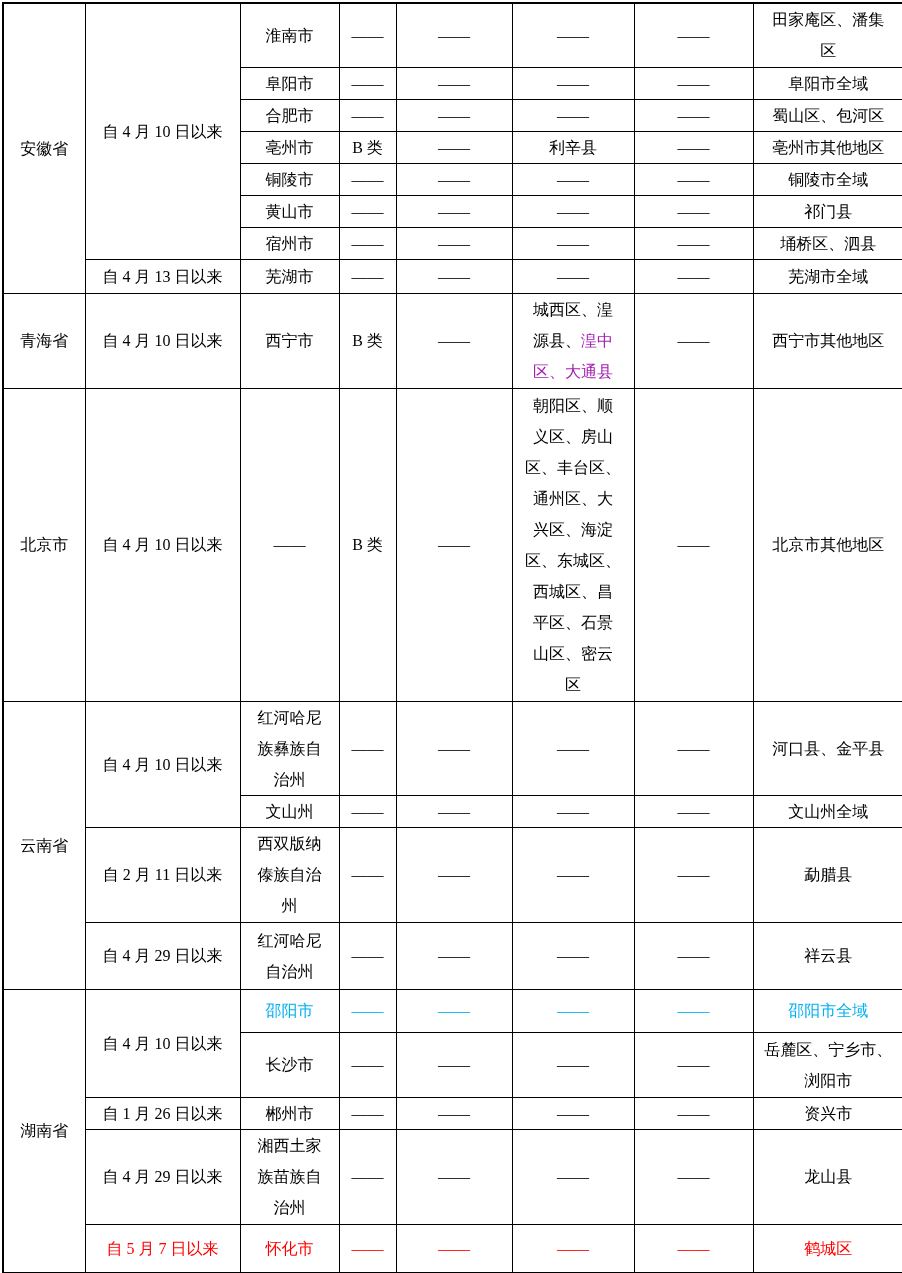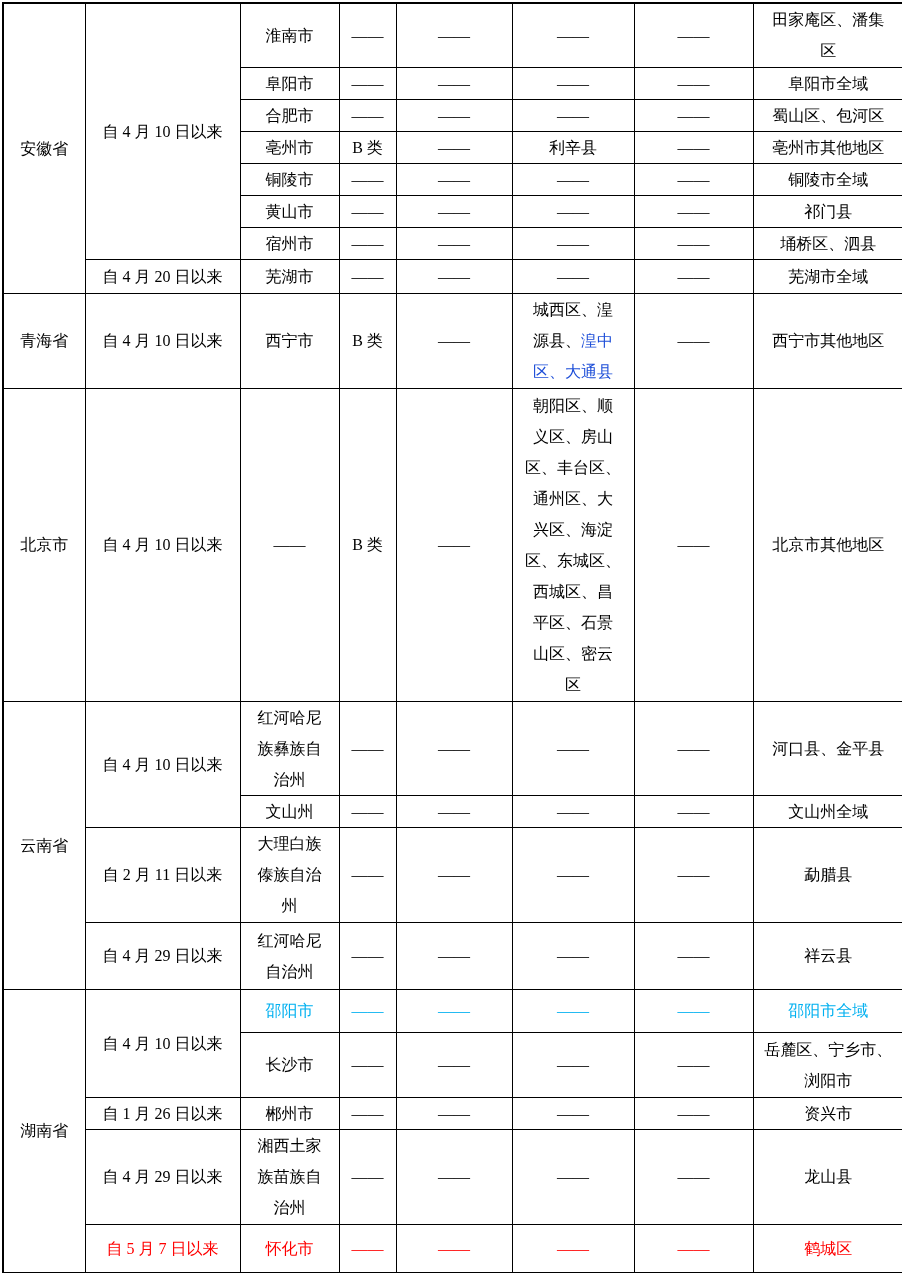--- a/index.html
+++ b/index.html
@@ -35,21 +35,21 @@
   }
   table.risk { border: 2px solid #000000; }
   
   .h64 { height: 64px; }  .h32 { height: 32px; }  .h34 { height: 34px; }
   .h95 { height: 95px; }  .h313 { height: 313px; } .h94 { height: 94px; }
   .h31 { height: 31px; }  .h67 { height: 67px; }   .h43 { height: 43px; }
   .h65 { height: 65px; }  .h49 { height: 49px; }
   
   .c-blue  { color: #00B0F0; }
   .c-red   { color: #FF0000; margin-left: 12px; }
-  .c-orange{ color: #1d4ed8; }
+  .c-orange{ color: #a21caf; }
 </style>
 </head>
 <body>
 
 <div class="page">
 <table class="risk">
   <colgroup>
     <col style="width:82px">
         <col style="width:155px">
         <col style="width:99px">
@@ -114,21 +114,21 @@
   </tr>
   <tr class="h32">
     <td>宿州市</td>
     <td>——</td>
     <td>——</td>
     <td>——</td>
     <td>——</td>
     <td>埇桥区、泗县</td>
   </tr>
   <tr class="h34">
-    <td>自 4 月 20 日以来</td>
+    <td>自 4 月 13 日以来</td>
     <td>芜湖市</td>
     <td>——</td>
     <td>——</td>
     <td>——</td>
     <td>——</td>
     <td>芜湖市全域</td>
   </tr>
 
   <tr class="h95">
     <td>青海省</td>
@@ -178,21 +178,21 @@
   <tr class="h31">
     <td>文山州</td>
     <td>——</td>
     <td>——</td>
     <td>——</td>
     <td>——</td>
     <td>文山州全域</td>
   </tr>
   <tr class="h95">
     <td>自 2 月 11 日以来</td>
-    <td>大理白族
+    <td>西双版纳
 傣族自治
 州</td>
     <td>——</td>
     <td>——</td>
     <td>——</td>
     <td>——</td>
     <td>勐腊县</td>
   </tr>
   <tr class="h67">
     <td>自 4 月 29 日以来</td>

